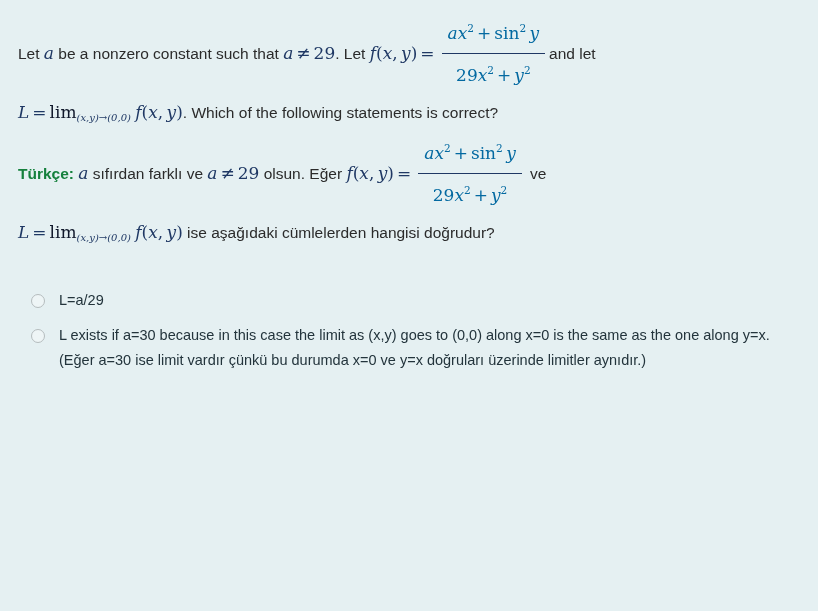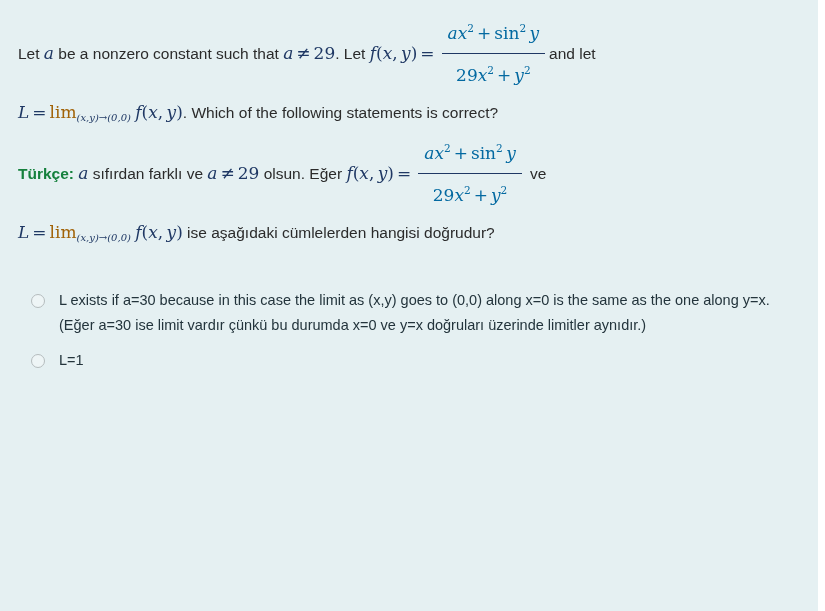--- a/index.html
+++ b/index.html
@@ -84,21 +84,21 @@
   }
   .frac .den {
     display: block;
     padding: 3px 6px 0 6px;
     white-space: nowrap;
   }
 
   .limop {
     font-family: "DejaVu Serif", "Liberation Serif", serif;
     font-style: normal;
-    color: #a16207;
+    color: #0f172a;
     font-size: 17px;
   }
   .limsub {
     font-size: 10px;
     font-style: italic;
     vertical-align: -0.30em;
     line-height: 0;
   }
 
   
@@ -149,27 +149,27 @@
   <div class="stem-tr">
     <span class="ln"><span class="lbl-bold">Türkçe:</span><span> </span><span class="m mi">a</span><span> sıfırdan farklı ve </span><span class="m"><span class="mi">a</span><span class="mo">≠</span><span class="mn">29</span></span><span> olsun. Eğer </span><span class="m mfn">f<span style="font-style:normal">(</span>x<span style="font-style:normal">, </span>y<span style="font-style:normal">)</span></span><span class="m mo">=</span><span class="frac">
         <span class="num"><span class="mi">ax</span><sup class="exp">2</sup><span class="mo">+</span><span class="mn">sin</span><sup class="exp">2</sup> <span class="mi">y</span></span>
         <span class="den"><span class="mn">29</span><span class="mi">x</span><sup class="exp">2</sup><span class="mo">+</span><span class="mi">y</span><sup class="exp">2</sup></span>
       </span><span>&nbsp;</span><span>ve</span></span>
     <span class="ln2"><span class="m mi">L</span><span class="m mo">=</span><span class="limop">lim</span><span class="m limsub">(x,y)→(0,0)</span><span>&nbsp;</span><span class="m mfn">f<span style="font-style:normal">(</span>x<span style="font-style:normal">, </span>y<span style="font-style:normal">)</span></span><span> ise aşağıdaki cümlelerden hangisi doğrudur?</span></span>
   </div>
 
   <div id="options">
 
+    <div class="option-row">
+      <span class="radio" style="border-color: rgb(181, 188, 190);"></span>
+      <span class="option-text">L=a/29</span>
+    </div>
 
     <div class="option-row">
       <span class="radio" style="border-color: rgb(181, 188, 190);"></span>
       <span class="option-text">L exists if a=30 because in this case the limit as (x,y) goes to (0,0) along x=0 is the same as the one along y=x.  (Eğer a=30 ise limit vardır çünkü bu durumda x=0 ve y=x doğruları üzerinde limitler aynıdır.)</span>
     </div>
 
 
 
-    <div class="option-row">
-      <span class="radio" style="border-color: rgb(181, 188, 190);"></span>
-      <span class="option-text">L=1</span>
-    </div>
 
   </div>
 </div>
 
 </body></html>

